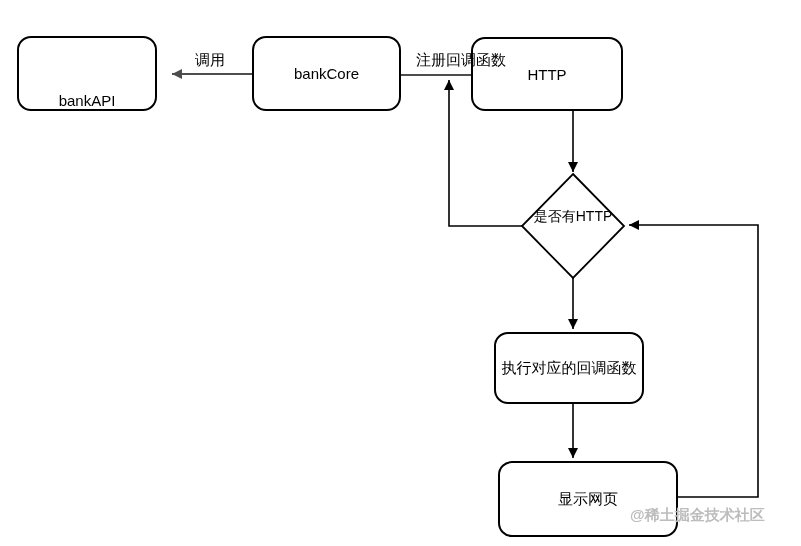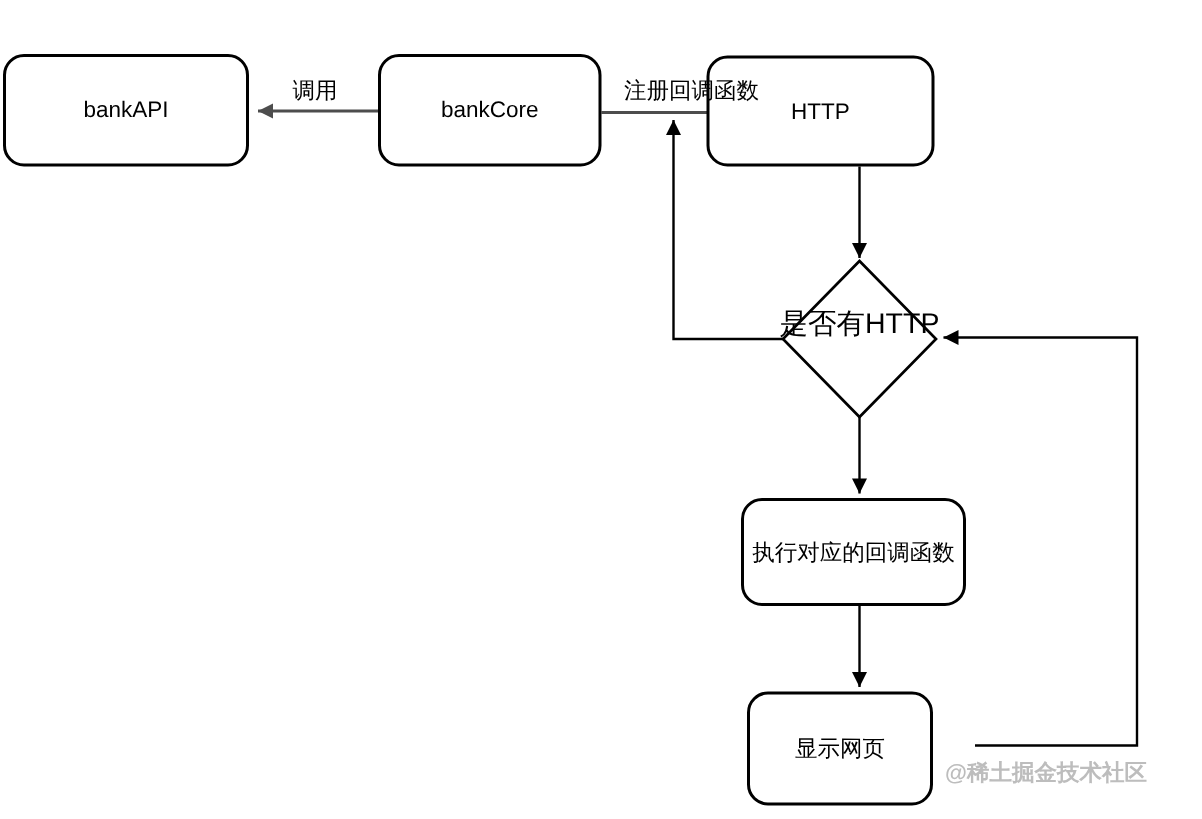--- a/index.html
+++ b/index.html
@@ -22,39 +22,39 @@
     border: 2px solid #000000;
     border-radius: 14px;
     background: #ffffff;
     display: flex;
     align-items: center;
     justify-content: center;
     font-size: 15px;
     color: #000000;
     text-align: center;
   }
-  #node-bankapi  { left: 2px;  top: 36px;  width: 164px; height: 75px; }
+  #node-bankapi  { left: 17px;  top: 36px;  width: 140px; height: 75px; align-items: flex-end; }
   #node-bankcore { left: 252px; top: 36px;  width: 149px; height: 75px; }
   #node-http     { left: 471px; top: 37px;  width: 152px; height: 74px; }
   #node-execute  { left: 494px; top: 332px; width: 150px; height: 72px; }
-  #node-display  { left: 498px; top: 461px; width: 124px; height: 76px; font-family: Liberation Mono, monospace; }
+  #node-display  { left: 498px; top: 461px; width: 180px; height: 76px; font-family: Liberation Mono, monospace; }
   .edge-label {
     position: absolute;
     font-size: 15px;
     color: #000000;
     text-align: center;
     white-space: nowrap;
   }
   #label-call     { left: 178px; top: 51px; width: 64px; }
   #label-register { left: 400px; top: 51px; width: 122px; }
   .diamond-text {
     position: absolute;
     left: 513px; top: 207px; width: 120px;
     text-align: center;
-    font-size: 19px;
+    font-size: 14px;
     line-height: 19px;
     color: #000000;
   }
   .watermark {
     position: absolute;
     left: 630px; top: 506px; width: 165px;
     font-size: 15px;
     color: #bdbdbd;
     white-space: nowrap;
     font-weight: bold;

